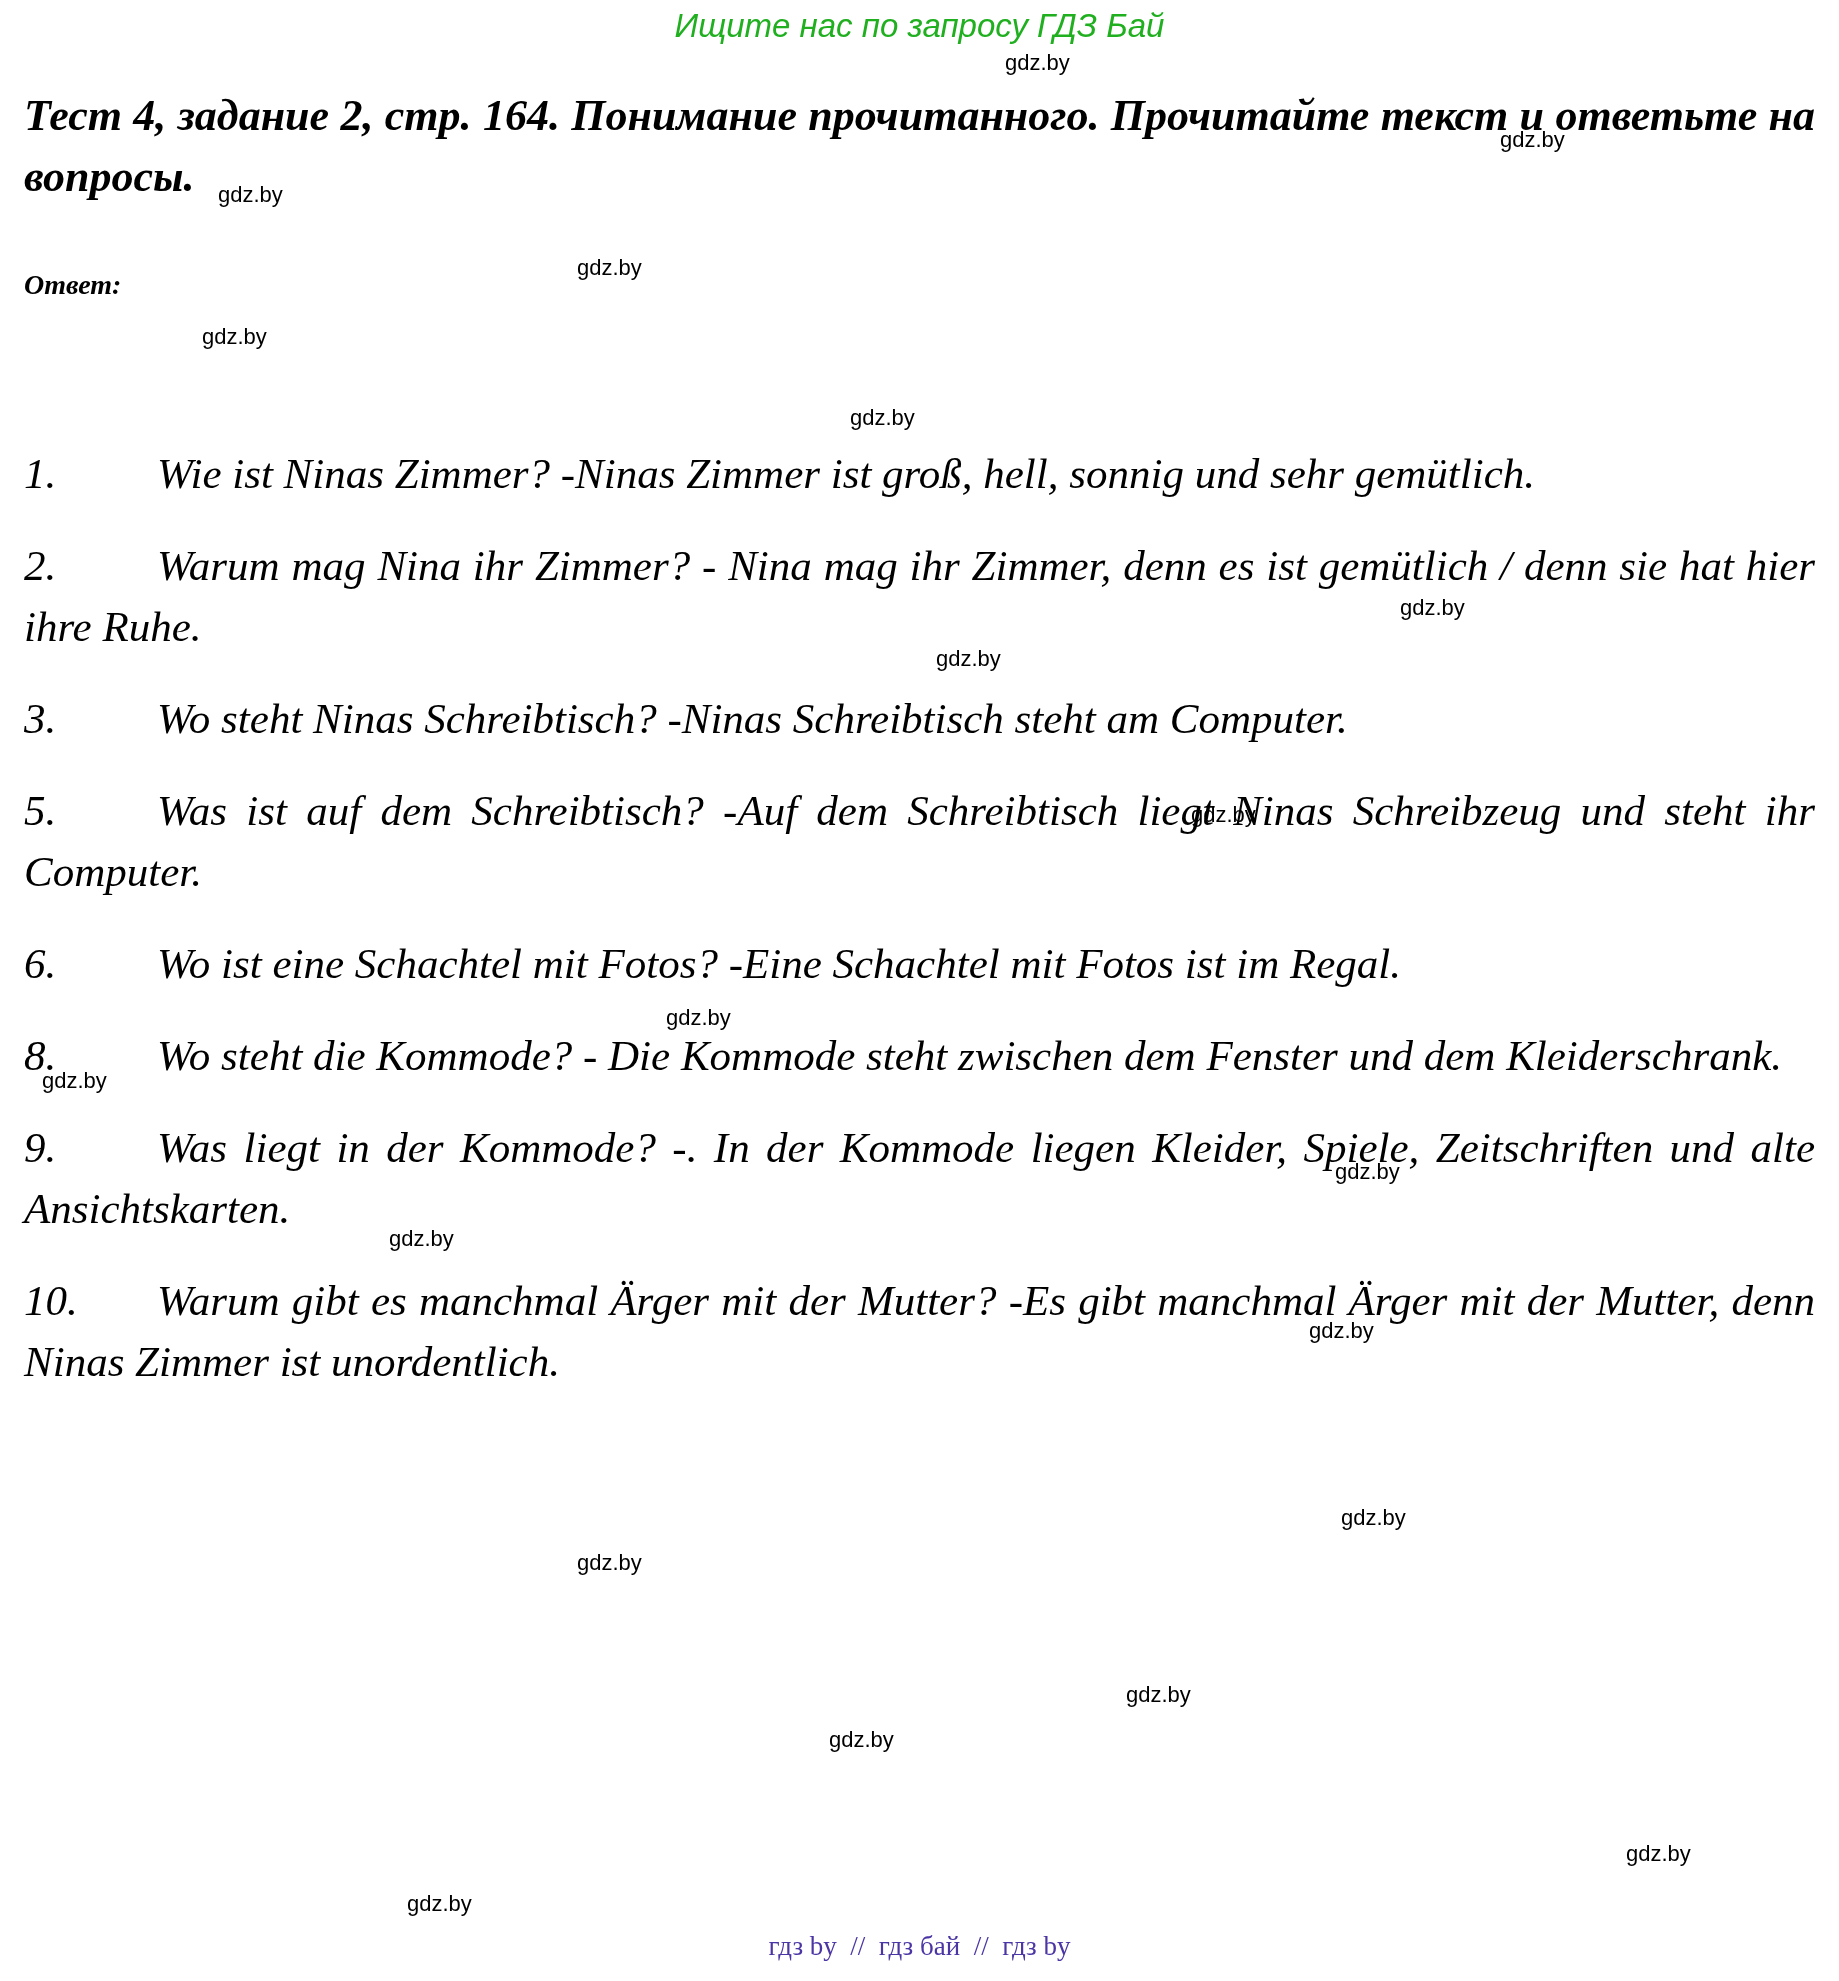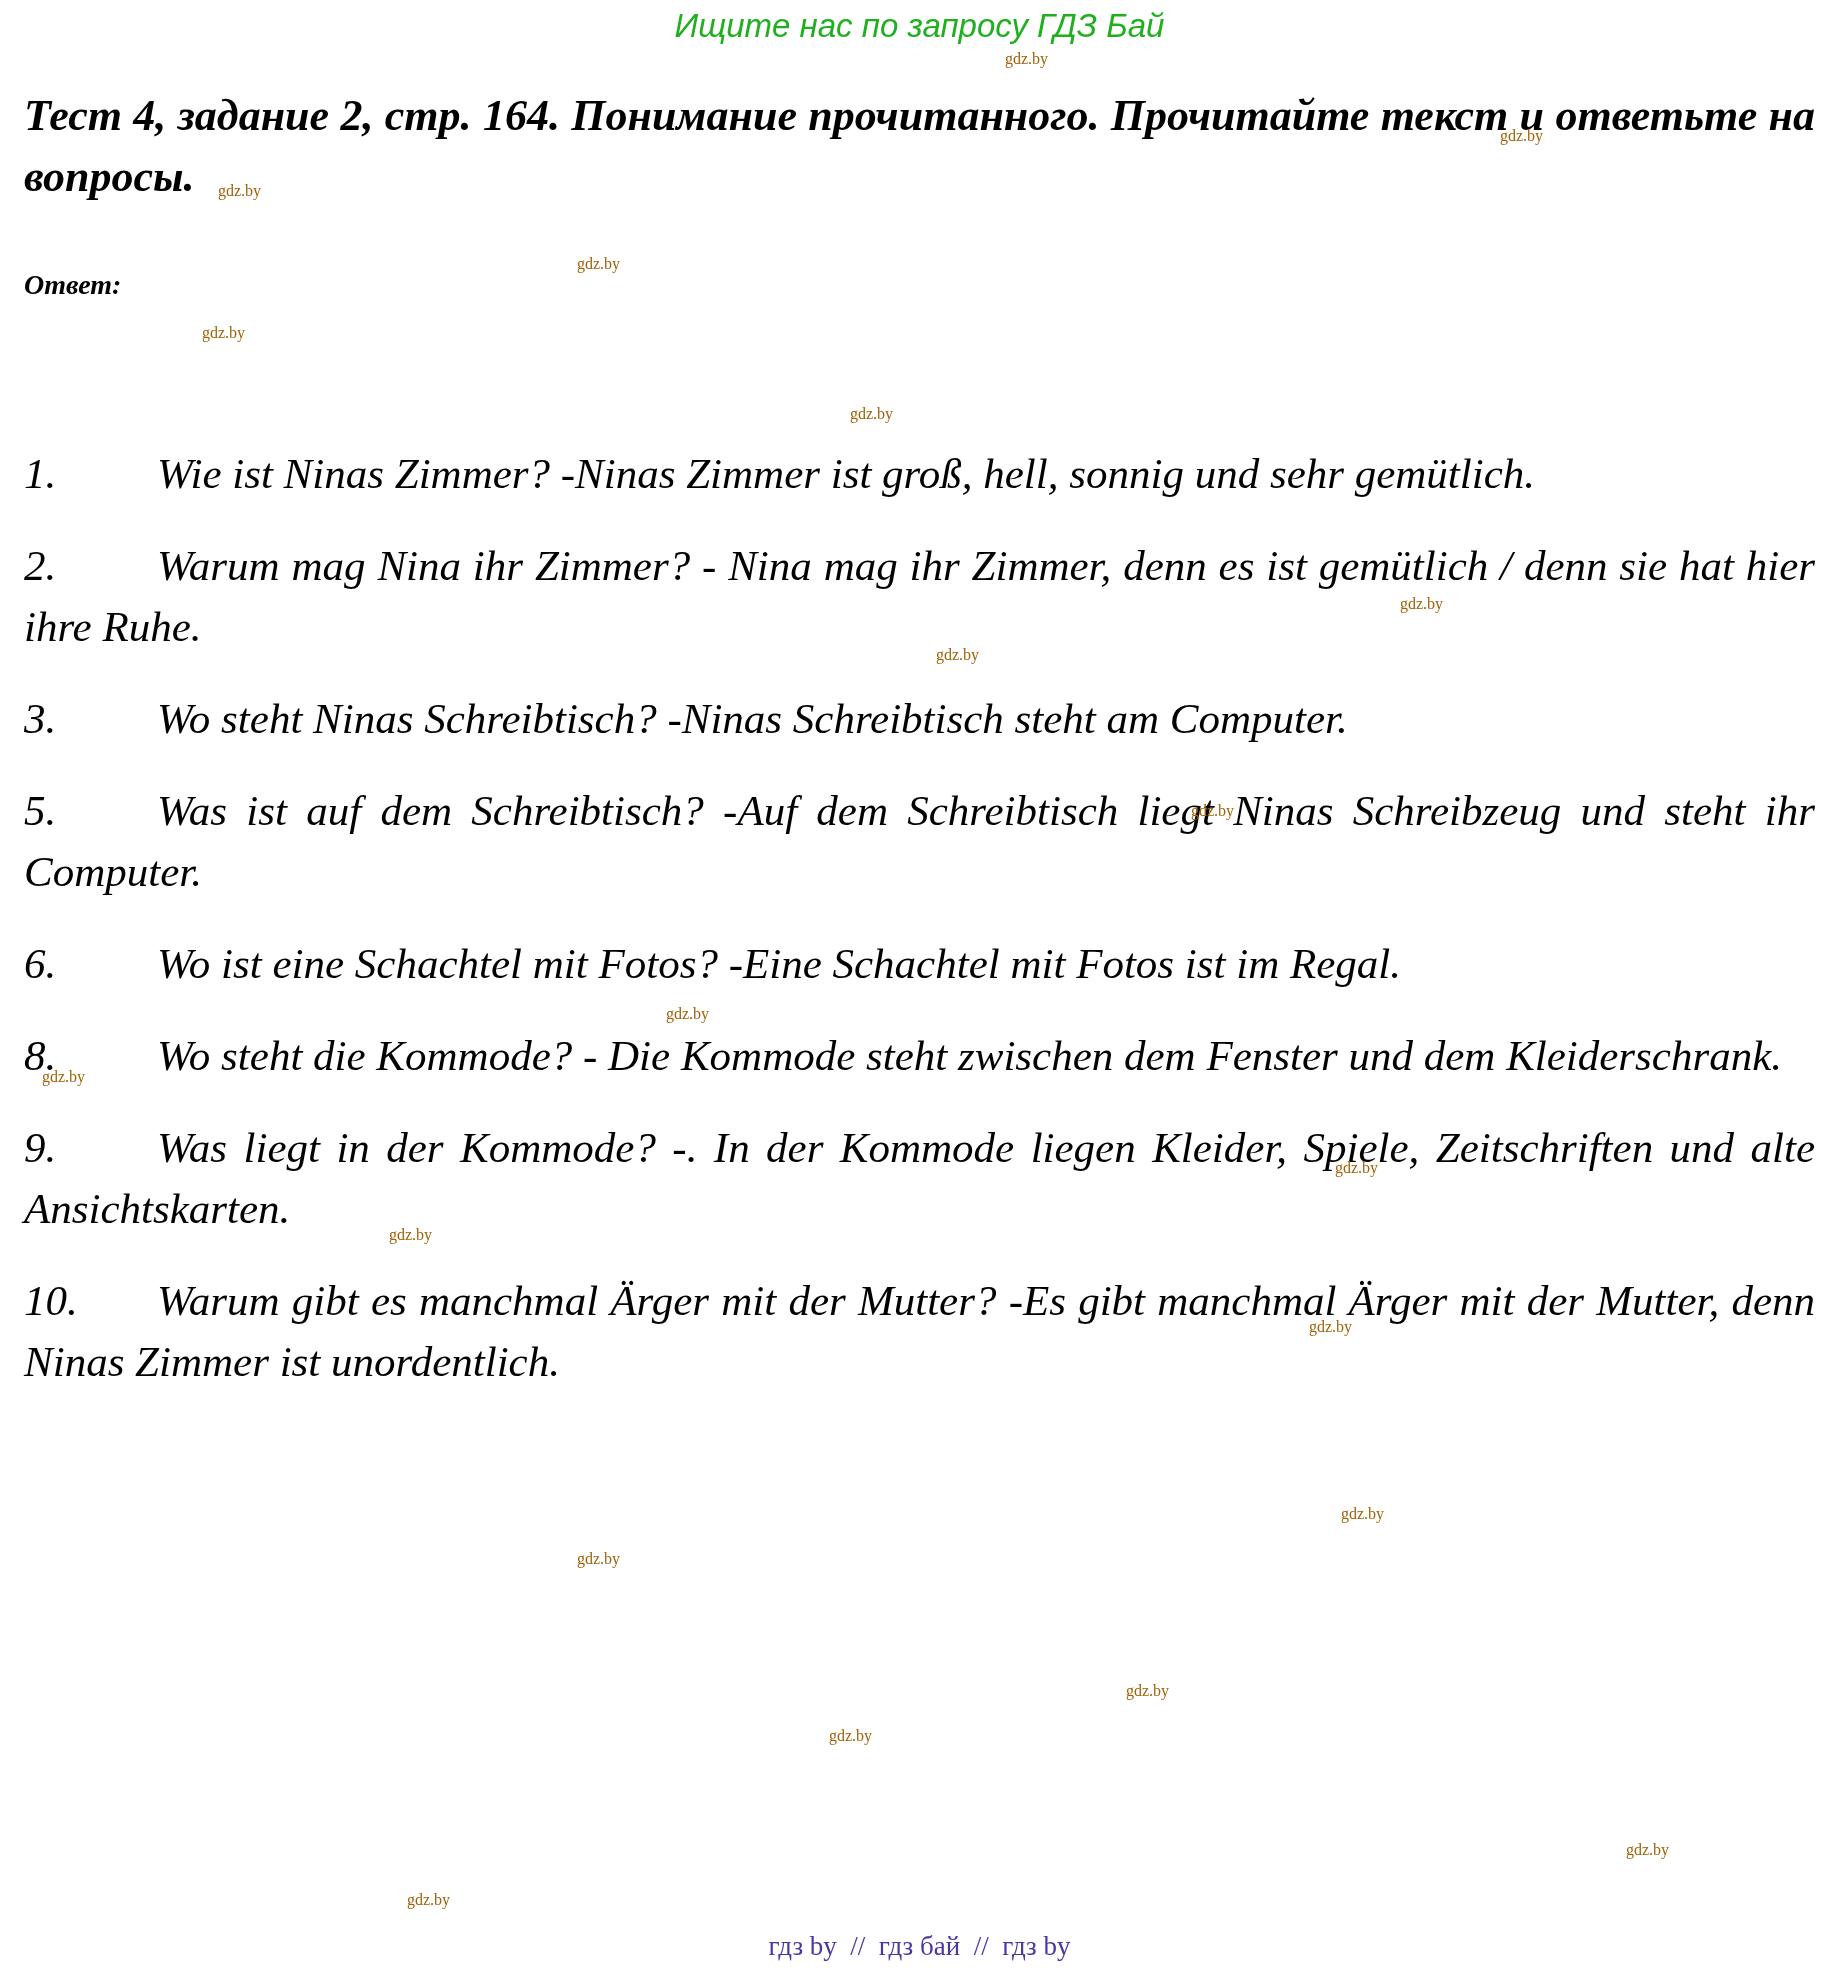--- a/index.html
+++ b/index.html
@@ -48,23 +48,23 @@
     text-align: justify;
     margin: 0 0 31px 0;
   }
   .qa-num {
     display: inline-block;
     width: 133px;
     vertical-align: baseline;
   }
   .watermark {
     position: absolute;
-    font-family: Liberation Serif, serif;
-    font-size: 16px;
-    color: #a16207;
+    font-family: Liberation Sans, sans-serif;
+    font-size: 22px;
+    color: #000000;
     white-space: nowrap;
   }
   .footer {
     position: absolute;
     left: 0;
     right: 0;
     top: 1931px;
     text-align: center;
     font-family: "Liberation Serif", serif;
     font-size: 27px;

